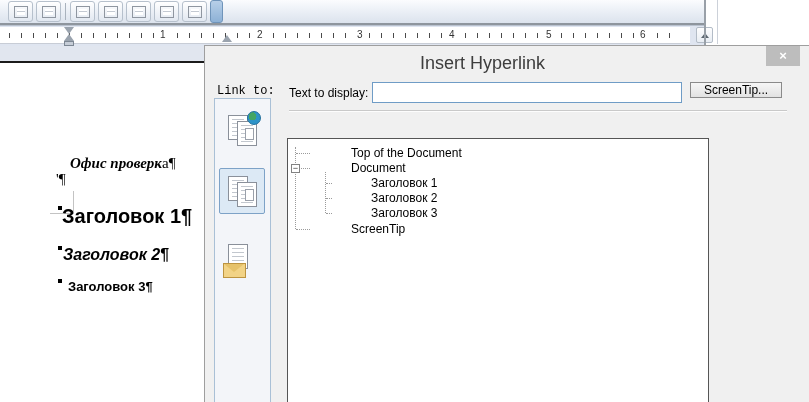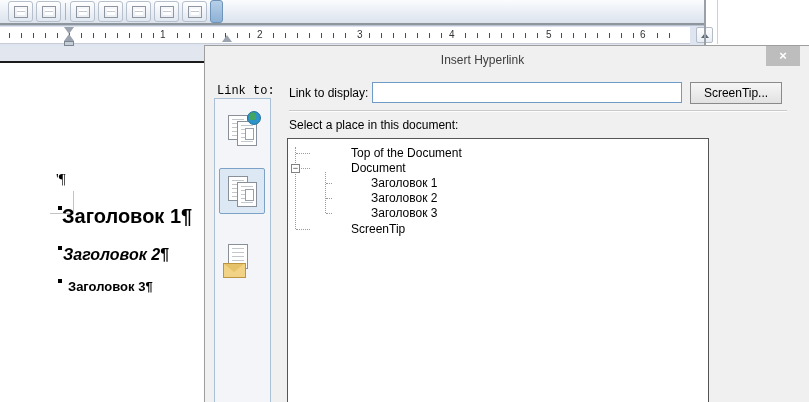--- a/index.html
+++ b/index.html
@@ -56,30 +56,30 @@
   .p-h1 { left:62px; top:205px; font-size:20px; font-weight:bold;text-align:center; }
   .p-h2 { left:63px; top:246px; font-size:16px; font-weight:bold; font-style:italic; }
   .p-h3 { left:68px; top:279px; font-size:13px; font-weight:bold; }
   .style-bullet { position:absolute; width:4px; height:4px; background:#000; }
   .b1 { left:58px; top:206px; } .b2 { left:58px; top:246px; } .b3 { left:58px; top:279px; }
 
   
   #dialog { position:absolute; left:204px; top:45px; width:605px; height:357px; background:#f0f0f0;
             border-left:1px solid #9e9e9e; border-top:1px solid #9e9e9e; font-size:12px; color:#000; }
   .dlg-title { position:absolute; left:0; right:70px; top:7px; text-align:center;
-               font-size:12px; color:#3d3d3d;padding-left:21px; }
+               font-size:18px; color:#3d3d3d;padding-left:21px; }
   .dlg-close { position:absolute; right:9px; top:0; width:34px; height:20px; background:#bdbdbd;
                color:#fff; font-size:13px; font-weight:bold; text-align:center; line-height:19px;
                cursor:default; }
   .lbl-linkto { position:absolute; left:12px; top:38px;font-family:Liberation Mono, monospace; }
   .lbl-ttd { position:absolute; left:84px; top:40px; }
   .ttd-input { position:absolute; left:167px; top:36px; width:310px; height:21px;
                border:1px solid #6f9cc6; background:#fff; font-size:12px; padding:0 4px;
                outline:none; font-family:"Liberation Sans", sans-serif; }
-  .btn-screentip { position:absolute; left:485px; top:36px; width:92px; height:22px;
+  .btn-screentip { position:absolute; left:485px; top:36px; width:92px; height:16px;
                    border:1px solid #8a8a8a; background:linear-gradient(180deg,#f6f6f6,#e2e2e2);
                    font-size:12px; font-family:"Liberation Sans", sans-serif; }
   .dlg-sep { position:absolute; left:84px; top:64px; width:498px; height:2px;
              border-top:1px solid #c9c9c9; border-bottom:1px solid #fdfdfd; }
   .lbl-select { position:absolute; left:84px; top:72px; }
 
   .linkto-panel { position:absolute; left:9px; top:52px; width:57px; height:305px;
                   background:#f3f5f9; border:1px solid #a9c0d6; }
   .link-btn { position:absolute; left:4px; width:46px; height:46px; border:1px solid transparent; }
   .link-btn.selected { border:1px solid #7da2c7; background:#dce9f5; border-radius:2px; }
@@ -166,42 +166,42 @@
     <div class="win-vline2"></div>
 
     <div class="page-gap"></div>
     <div class="page-top-edge"></div>
 
     <div class="page">
       <div class="corner-h"></div>
       <div class="corner-v"></div>
     </div>
 
+    <div class="para p-office"><span class="seg-bi">Офис проверк</span><span>а</span><span>¶</span></div>
     <div class="para p-empty"><span>'</span><span>¶</span></div>
 
     <div class="style-bullet b1"></div>
     <div class="para p-h1"><span>Заголовок 1</span><span>¶</span></div>
 
     <div class="style-bullet b2"></div>
     <div class="para p-h2"><span>Заголовок 2</span><span>¶</span></div>
 
     <div class="style-bullet b3"></div>
     <div class="para p-h3"><span>Заголовок 3</span><span>¶</span></div>
   </div>
 
   <div id="dialog">
     <div class="dlg-title">Insert Hyperlink</div>
     <div class="dlg-close"><span>×</span></div>
 
     <div class="lbl-linkto">Link to:</div>
-    <div class="lbl-ttd">Link to display:</div>
+    <div class="lbl-ttd">Text to display:</div>
     <input class="ttd-input" value="" style="">
     <button class="btn-screentip">ScreenTip...</button>
     <div class="dlg-sep"></div>
-    <div class="lbl-select">Select a place in this document:</div>
 
     <div class="linkto-panel">
       <div class="link-btn" style="top:8px">
         <div class="pg pg-back"></div>
         <div class="pg pg-front"></div>
         <div class="globe"></div>
       </div>
       <div class="link-btn selected" style="top:69px">
         <div class="pg pg-back"></div>
         <div class="pg pg-front"></div>

